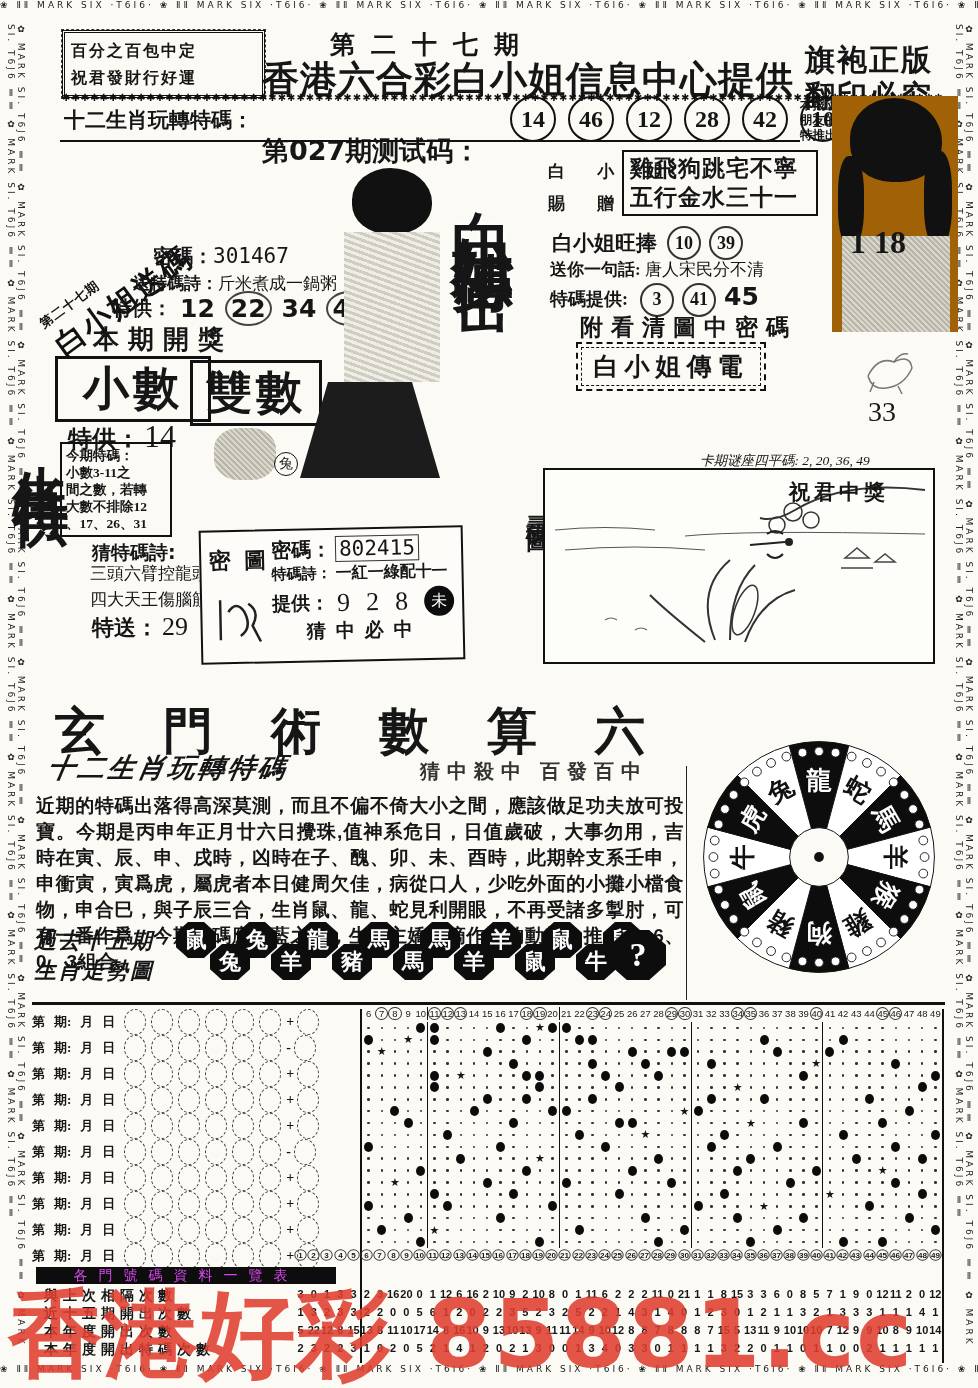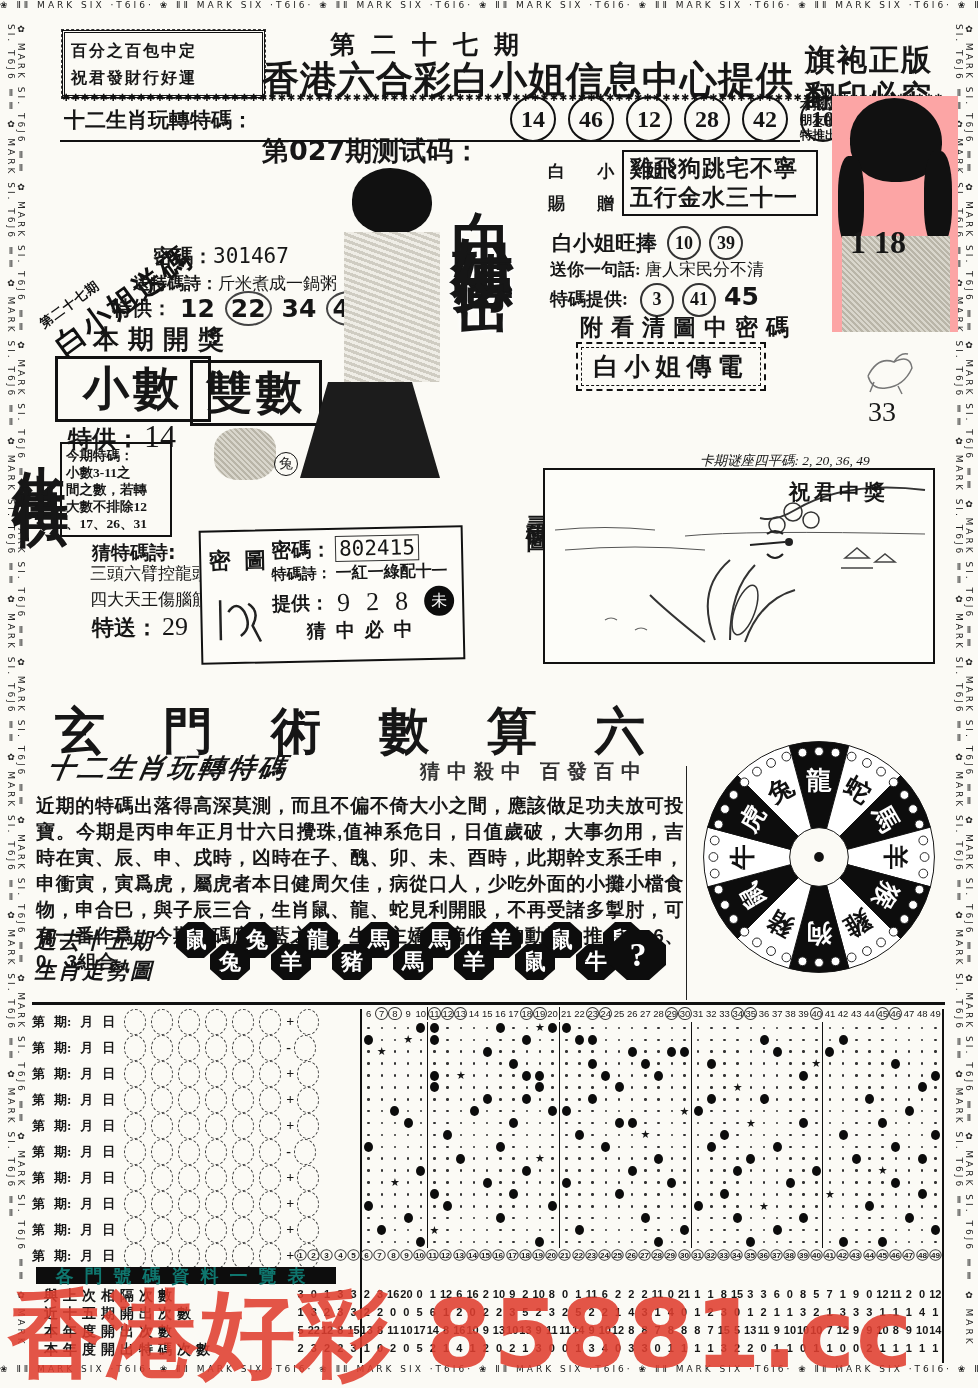--- a/index.html
+++ b/index.html
@@ -62,39 +62,39 @@
          background:#0d0d0d;color:#fff;font-size:22px;font-weight:900;margin-right:21px;
          clip-path:polygon(30% 0,70% 0,100% 30%,100% 70%,70% 100%,30% 100%,0 70%,0 30%);}
   .qbadge{width:56px;height:50px;font-size:34px;margin:0;}
   .trendlabel{font-size:22px;font-weight:900;font-style:italic;line-height:30px;letter-spacing:2px;}
   
   #bottomsec{border-top:3px solid #111;}
   .lrow{display:flex;align-items:center;height:26px;font-size:13px;font-weight:700;}
   .lrow .w{margin-right:9px;}
   .dcirc{width:20px;height:24px;border:1.5px dashed #444;border-radius:50%;margin-right:5px;flex:none;}
   .sign{font-size:14px;margin:0 3px 0 0;}
-  .blackbar{background:#0d0d0d;color:#0f766e;font-size:18px;font-weight:700;letter-spacing:11px;
+  .blackbar{background:#0d0d0d;color:#d946ef;font-size:14px;font-weight:400;letter-spacing:11px;
             display:flex;align-items:center;justify-content:center;}
   .statlabel{font-size:14px;font-weight:700;letter-spacing:5px;white-space:nowrap;}
   .numgrid{display:grid;grid-template-columns:repeat(49,1fr);font-size:11px;font-weight:700;
            text-align:center;font-family:"Liberation Sans",sans-serif;}
   .hdrgrid{display:grid;grid-template-columns:repeat(44,1fr);font-size:9.5px;text-align:center;
            font-family:"Liberation Sans",sans-serif;}
   .hdrgrid .circ{border:1px solid #333;border-radius:50%;}
   .dotrow{display:grid;grid-template-columns:repeat(44,1fr);height:11.9px;}
   .cell{display:flex;align-items:center;justify-content:center;}
   .coldiv{border-right:1.5px solid #111;}
   .d0{width:2.5px;height:2.5px;background:#333;border-radius:50%;}
   .d1{width:9px;height:10px;background:#0c0c0c;border-radius:50%;}
   .d2{font-size:11px;line-height:11px;}
   .circlet{border:1px solid #333;border-radius:50%;font-size:8.5px;transform:scale(.95);}
   
   #wm{font-size:95px;font-weight:900;color:rgba(223,62,47,.88);white-space:nowrap;
       font-family:"DejaVu Sans",sans-serif;letter-spacing:1px;z-index:50;}
-  .photo{background:#fca5a5;}
+  .photo{background:#a16207;}
   .hairblob{background:#111;border-radius:48% 52% 45% 45%;}
   .speckle{background:repeating-linear-gradient(45deg,#d9d6cc 0 2px,#b9b5a8 2px 4px);}
 </style>
 </head>
 <body>
 
 <div id="page">
 
   <div class="abs hstrip" style="top:0;">❀ ⅡⅡ MARK SIX ·T6I6· ❀ ⅡⅡ MARK SIX ·T6I6· ❀ ⅡⅡ MARK SIX ·T6I6· ❀ ⅡⅡ MARK SIX ·T6I6· ❀ ⅡⅡ MARK SIX ·T6I6· ❀ ⅡⅡ MARK SIX ·T6I6· ❀ ⅡⅡ MARK SIX ·T6I6· ❀ ⅡⅡ MARK SIX ·T6I6· ❀ ⅡⅡ MARK SIX ·T6I6· ❀ ⅡⅡ MARK SIX ·T6I6· ❀ ⅡⅡ MARK SIX ·T6I6· ❀ ⅡⅡ MARK SIX ·T6I6· ❀ ⅡⅡ MARK SIX ·T6I6· ❀ ⅡⅡ MARK SIX ·T6I6· </div>
   <div class="abs hstrip" style="top:1364px;">❀ ⅡⅡ MARK SIX ·T6I6· ❀ ⅡⅡ MARK SIX ·T6I6· ❀ ⅡⅡ MARK SIX ·T6I6· ❀ ⅡⅡ MARK SIX ·T6I6· ❀ ⅡⅡ MARK SIX ·T6I6· ❀ ⅡⅡ MARK SIX ·T6I6· ❀ ⅡⅡ MARK SIX ·T6I6· ❀ ⅡⅡ MARK SIX ·T6I6· ❀ ⅡⅡ MARK SIX ·T6I6· ❀ ⅡⅡ MARK SIX ·T6I6· ❀ ⅡⅡ MARK SIX ·T6I6· ❀ ⅡⅡ MARK SIX ·T6I6· ❀ ⅡⅡ MARK SIX ·T6I6· ❀ ⅡⅡ MARK SIX ·T6I6· </div>

